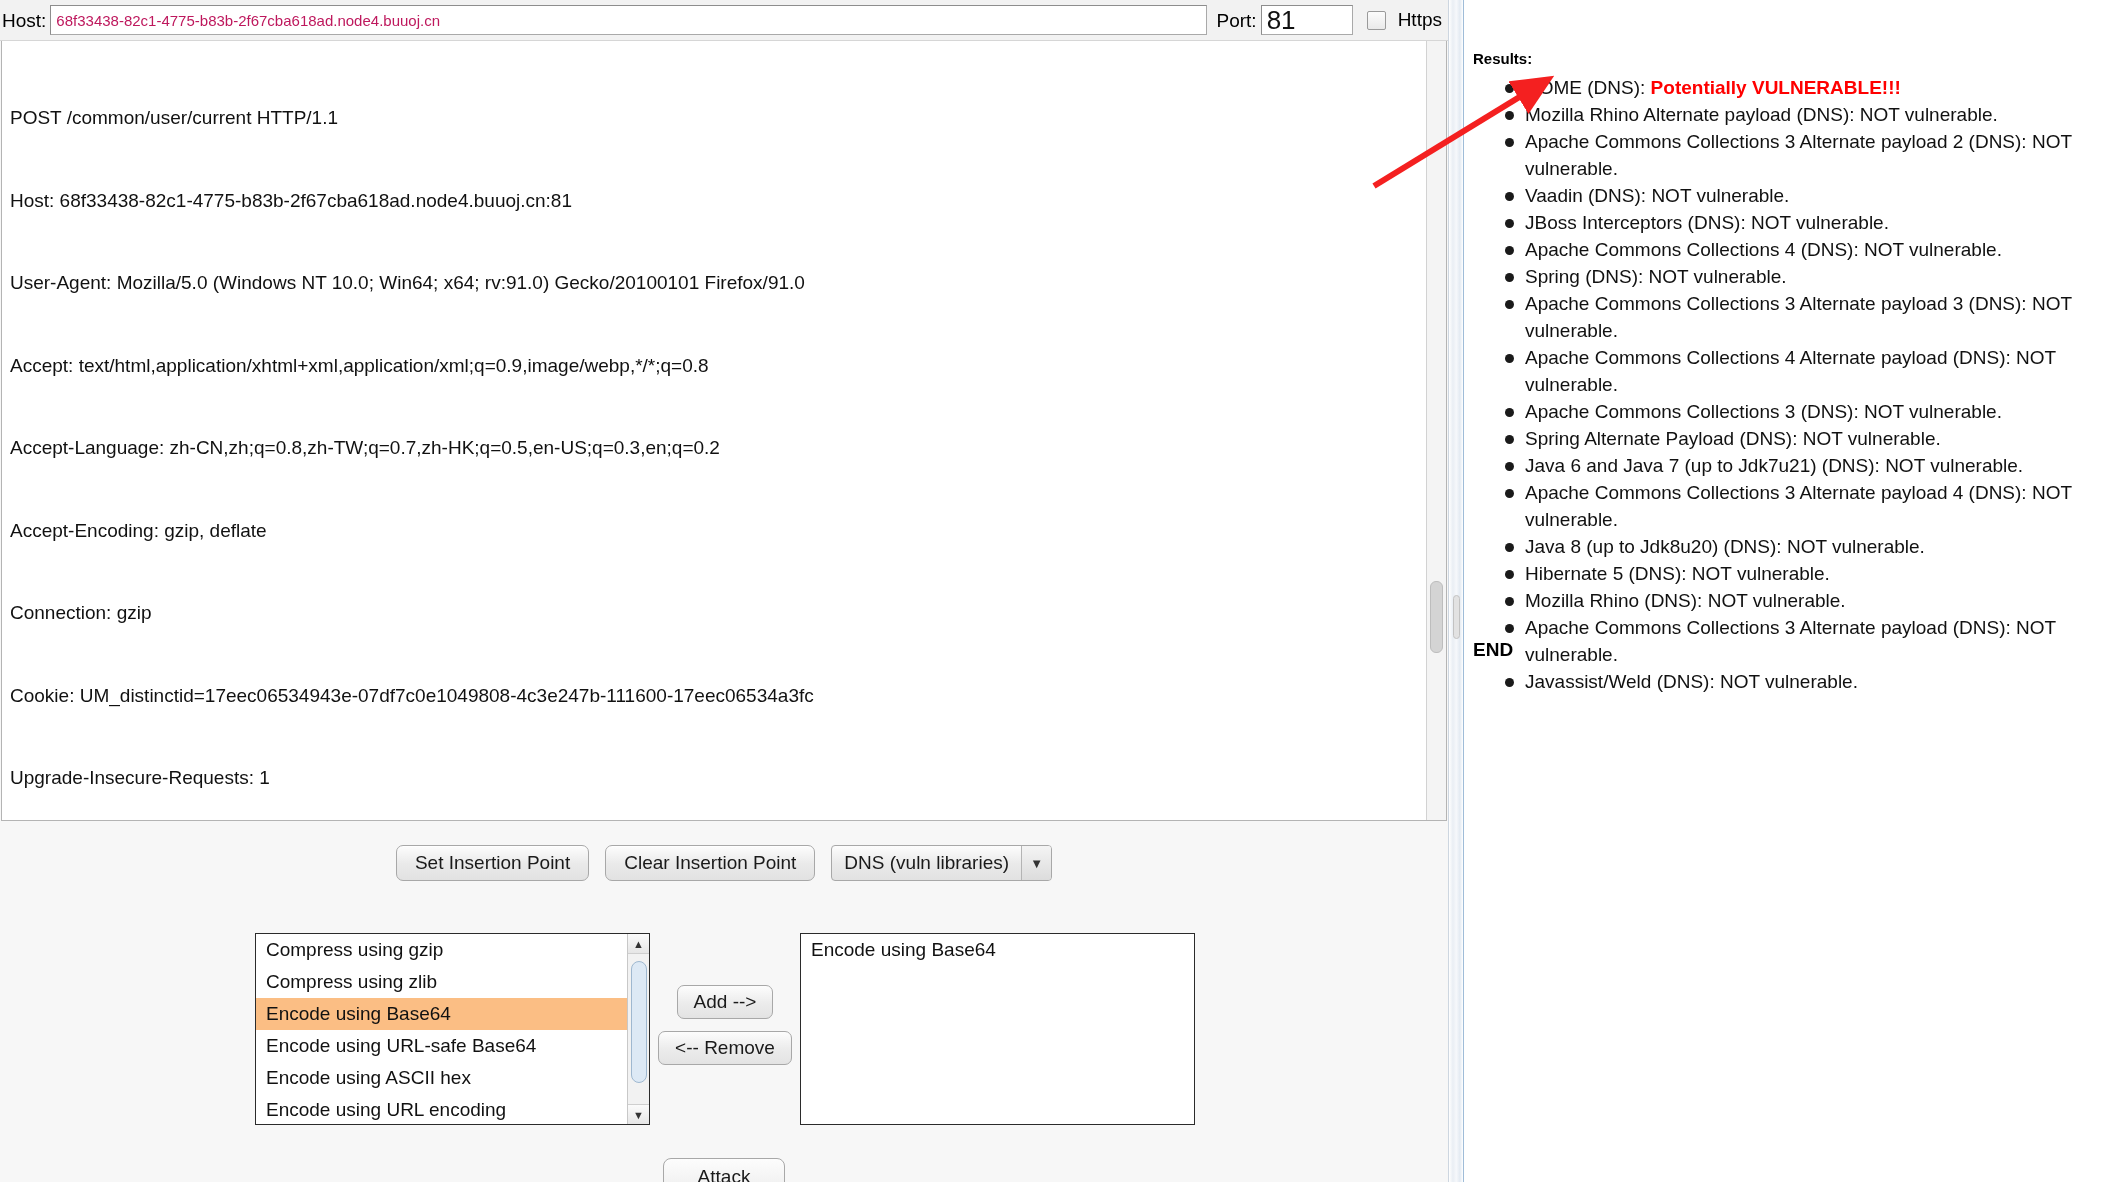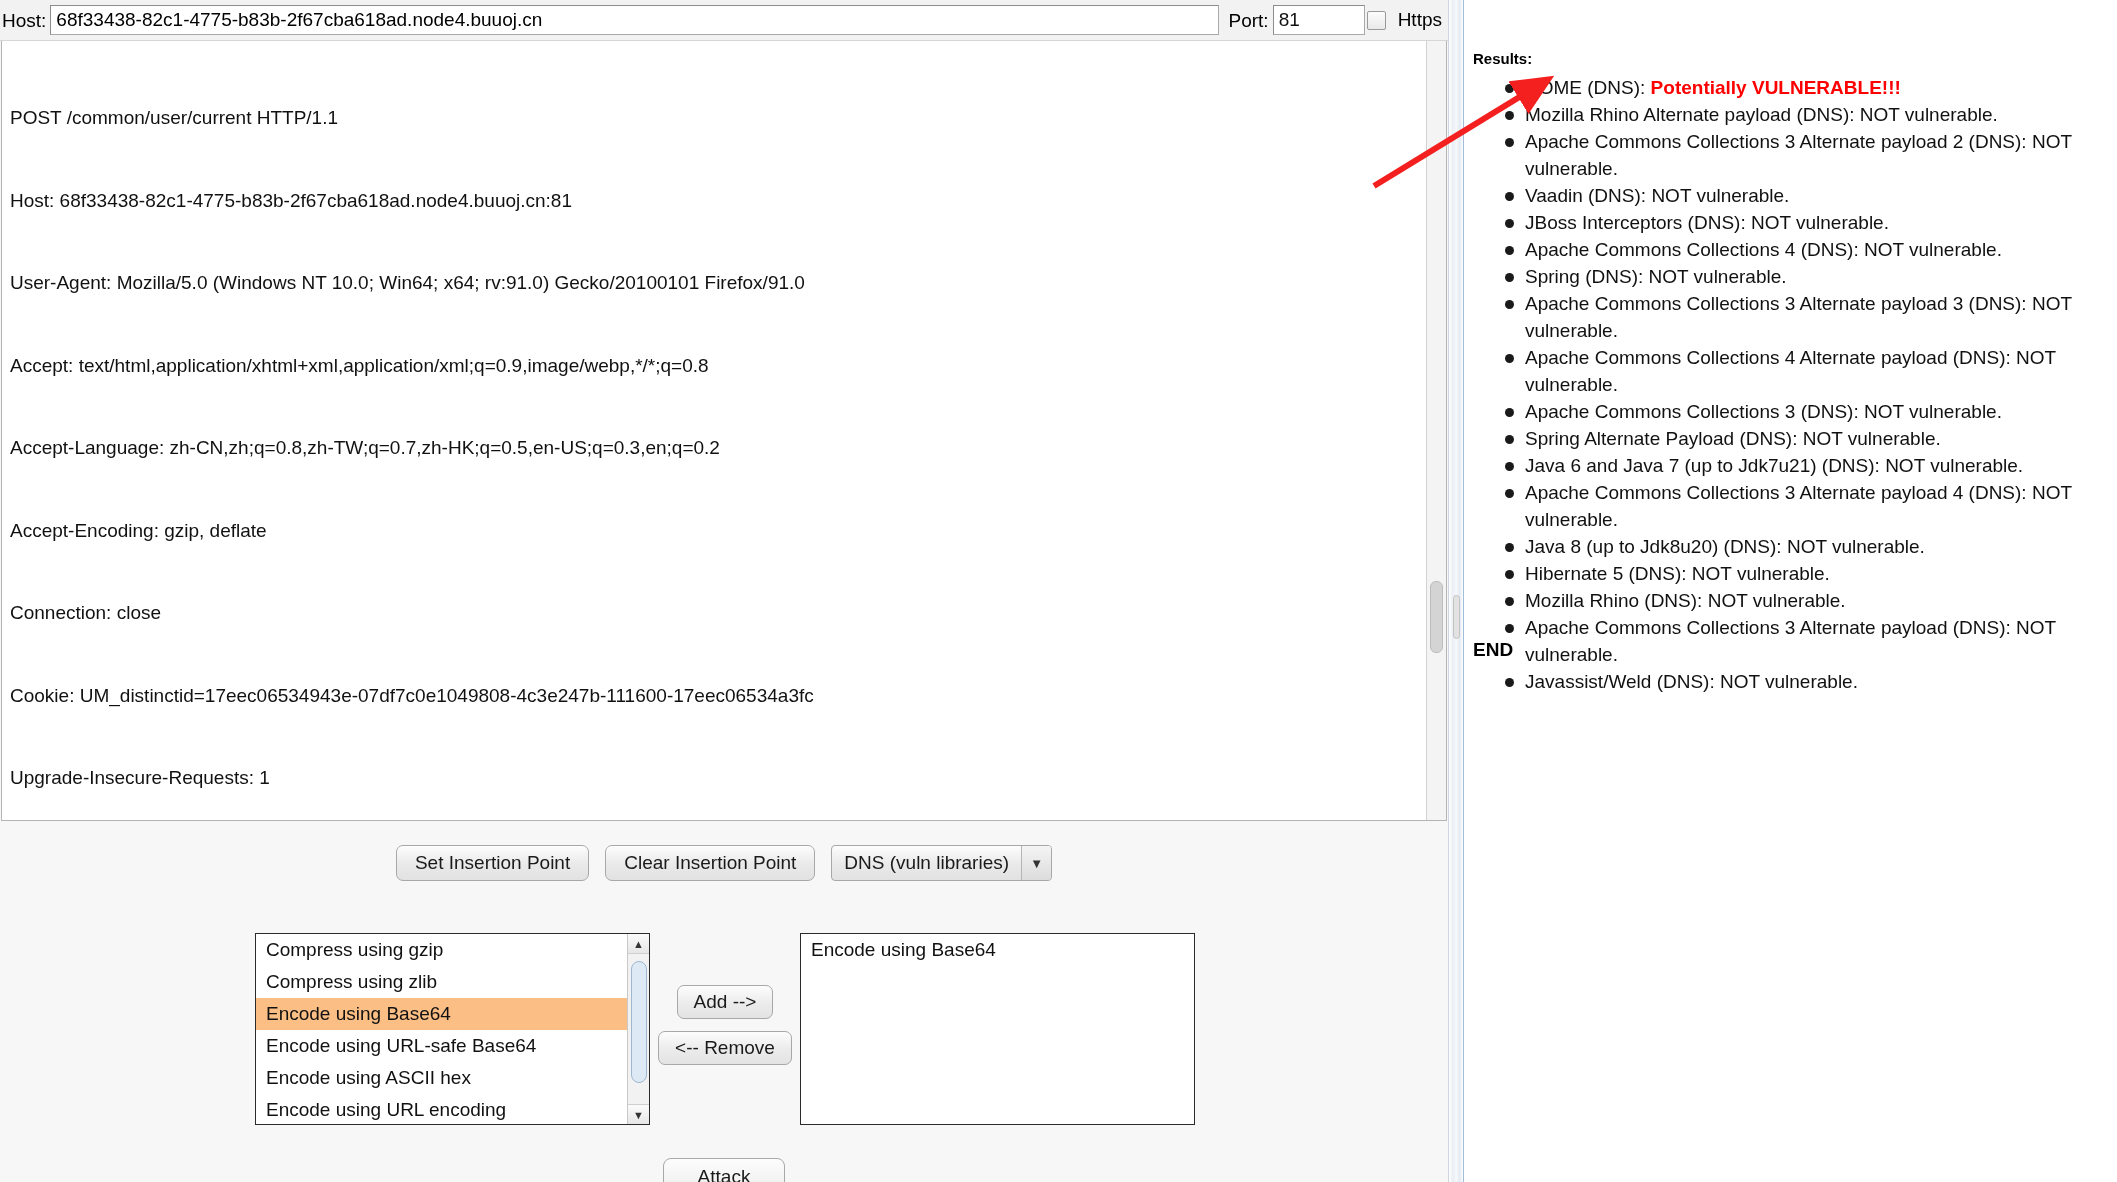--- a/index.html
+++ b/index.html
@@ -46,39 +46,39 @@
   .host-input {
     flex: 1 1 auto;
     height: 30px;
     background: #ffffff;
     border: 1px solid #a9a9a9;
     border-top-color: #8d8d8d;
     border-left-color: #8d8d8d;
     display: flex;
     align-items: center;
     padding: 0 5px;
-    font-size: 19px;
-    color: #000000;
+    font-size: 15px;
+    color: #be185d;
     overflow: hidden;
     white-space: nowrap;
     margin-right: 8px;
   }
   .port-input {
     width: 92px;
     height: 30px;
     background: #ffffff;
     border: 1px solid #a9a9a9;
     border-top-color: #8d8d8d;
     border-left-color: #8d8d8d;
     display: flex;
     align-items: center;
     padding: 0 5px;
-    font-size: 19px;
+    font-size: 26px;
     color: #111;
-    margin-right: 2px;
+    margin-right: 14px;
   }
   .chk-wrap {
     display: flex;
     align-items: center;
     gap: 12px;
   }
   .chk-box {
     width: 19px; height: 19px;
     background: linear-gradient(#fcfcfc, #e9e9e9);
     border: 1px solid #9a9a9a;
@@ -377,21 +377,21 @@
     </div>
 
     <div class="req-editor">
       <div class="req-text">
         <span class="req-line">POST /common/user/current HTTP/1.1</span>
         <span class="req-line">Host: 68f33438-82c1-4775-b83b-2f67cba618ad.node4.buuoj.cn:81</span>
         <span class="req-line">User-Agent: Mozilla/5.0 (Windows NT 10.0; Win64; x64; rv:91.0) Gecko/20100101 Firefox/91.0</span>
         <span class="req-line">Accept: text/html,application/xhtml+xml,application/xml;q=0.9,image/webp,*/*;q=0.8</span>
         <span class="req-line">Accept-Language: zh-CN,zh;q=0.8,zh-TW;q=0.7,zh-HK;q=0.5,en-US;q=0.3,en;q=0.2</span>
         <span class="req-line">Accept-Encoding: gzip, deflate</span>
-        <span class="req-line">Connection: close</span>
+        <span class="req-line">Connection: gzip</span>
         <span class="req-line">Cookie: UM_distinctid=17eec06534943e-07df7c0e1049808-4c3e247b-111600-17eec06534a3fc</span>
         <span class="req-line">Upgrade-Insecure-Requests: 1</span>
         
         
       </div>
       <div class="req-vscroll">
         <div class="req-vthumb"></div>
       </div>
     </div>
 

